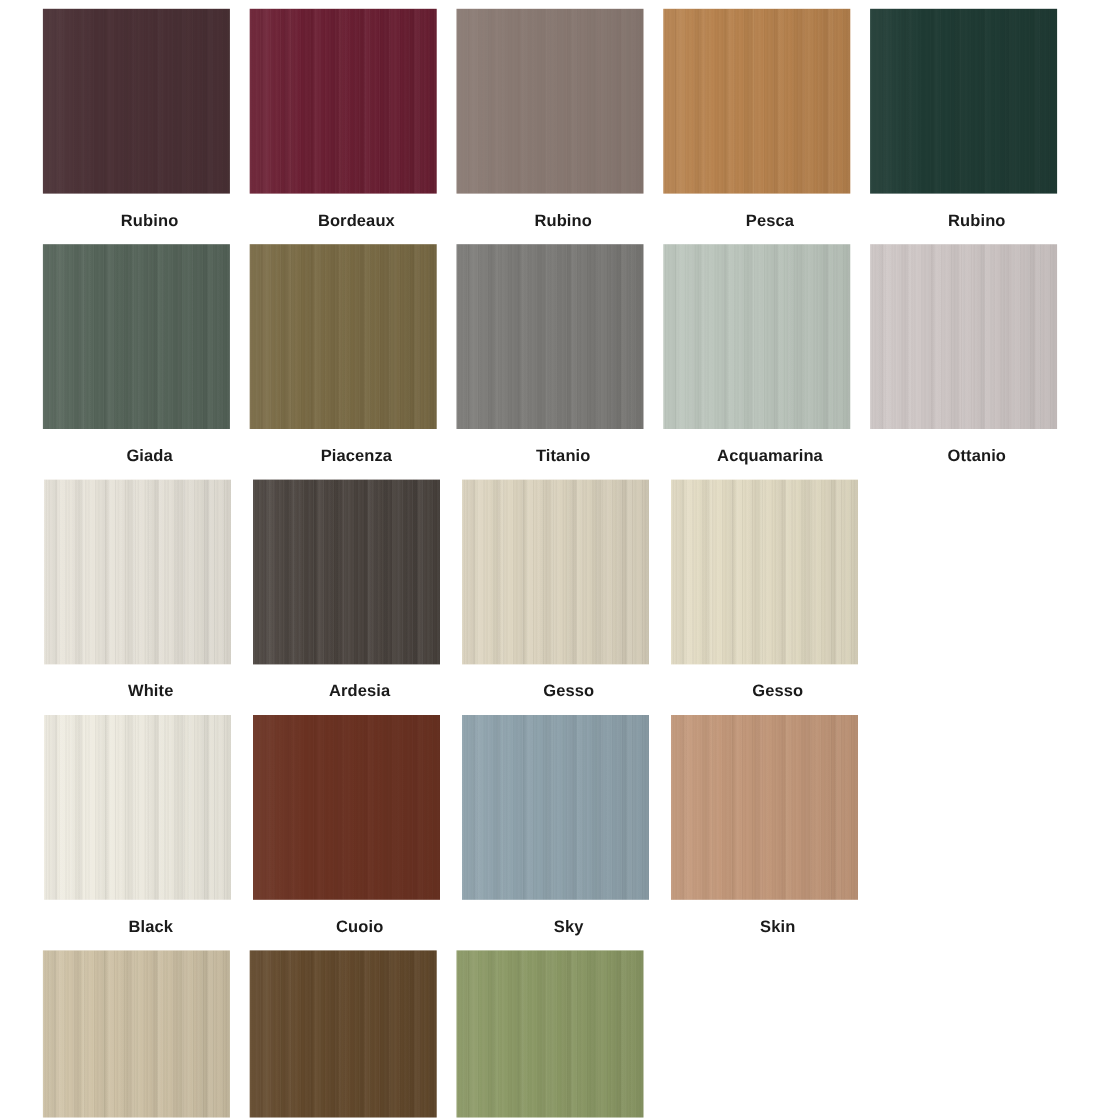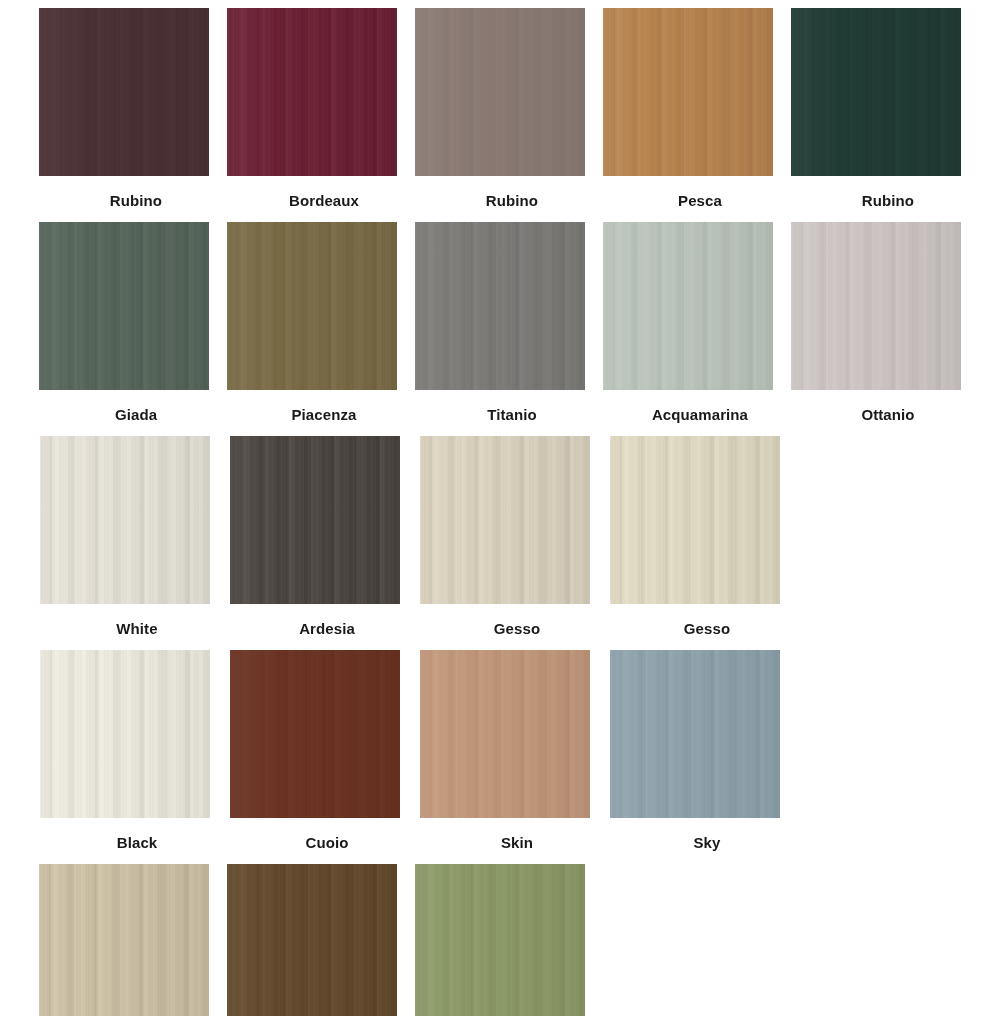--- a/index.html
+++ b/index.html
@@ -214,32 +214,32 @@
         <div class="swatch-label">Black</div>
       </div>
       <div class="swatch-cell">
         <div class="chip grain-soft" style="background-color: rgb(107, 50, 34);">
           <div class="grain"></div>
           <div class="sheen"></div>
         </div>
         <div class="swatch-label">Cuoio</div>
       </div>
       <div class="swatch-cell">
+        <div class="chip grain-med" style="background-color: rgb(143, 163, 173);">
+          <div class="grain"></div>
+          <div class="sheen"></div>
+        </div>
+        <div class="swatch-label">Sky</div>
+      </div>
+      <div class="swatch-cell">
         <div class="chip grain-med" style="background-color: rgb(195, 152, 122);">
           <div class="grain"></div>
           <div class="sheen"></div>
         </div>
         <div class="swatch-label">Skin</div>
-      </div>
-      <div class="swatch-cell">
-        <div class="chip grain-med" style="background-color: rgb(143, 163, 173);">
-          <div class="grain"></div>
-          <div class="sheen"></div>
-        </div>
-        <div class="swatch-label">Sky</div>
       </div>
     </div>
     <div class="swatch-row">
       <div class="swatch-cell">
         <div class="chip grain-strong" style="background-color: rgb(207, 194, 166);">
           <div class="grain"></div>
           <div class="sheen"></div>
         </div>
       </div>
       <div class="swatch-cell">

